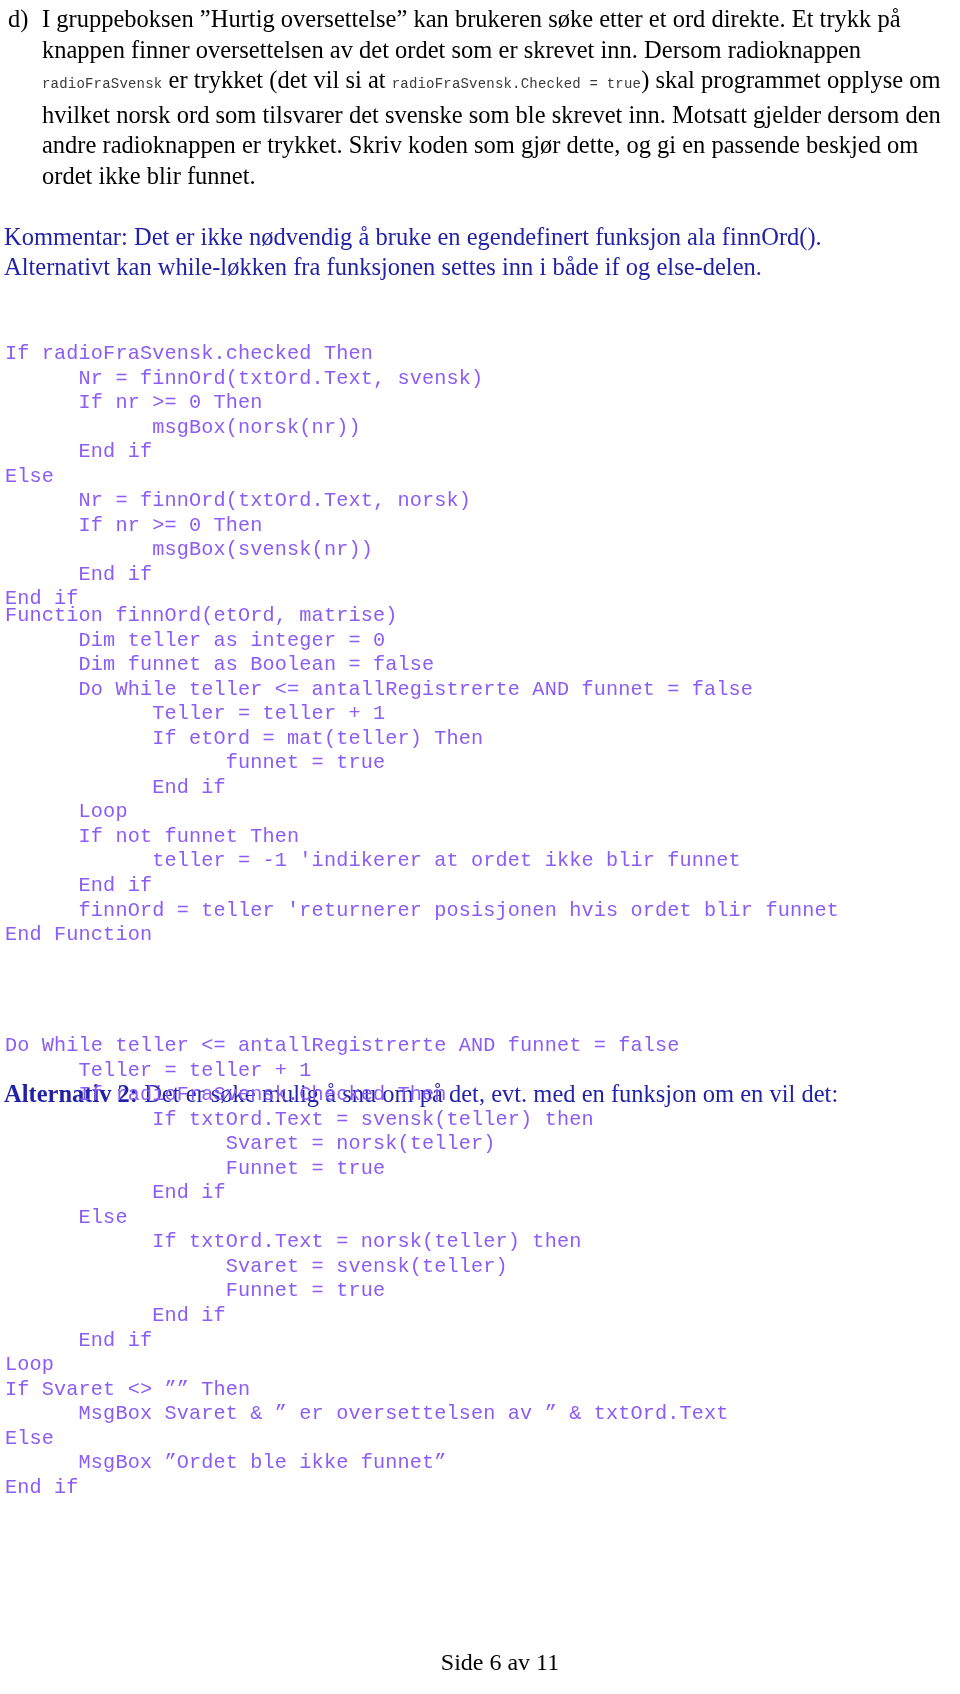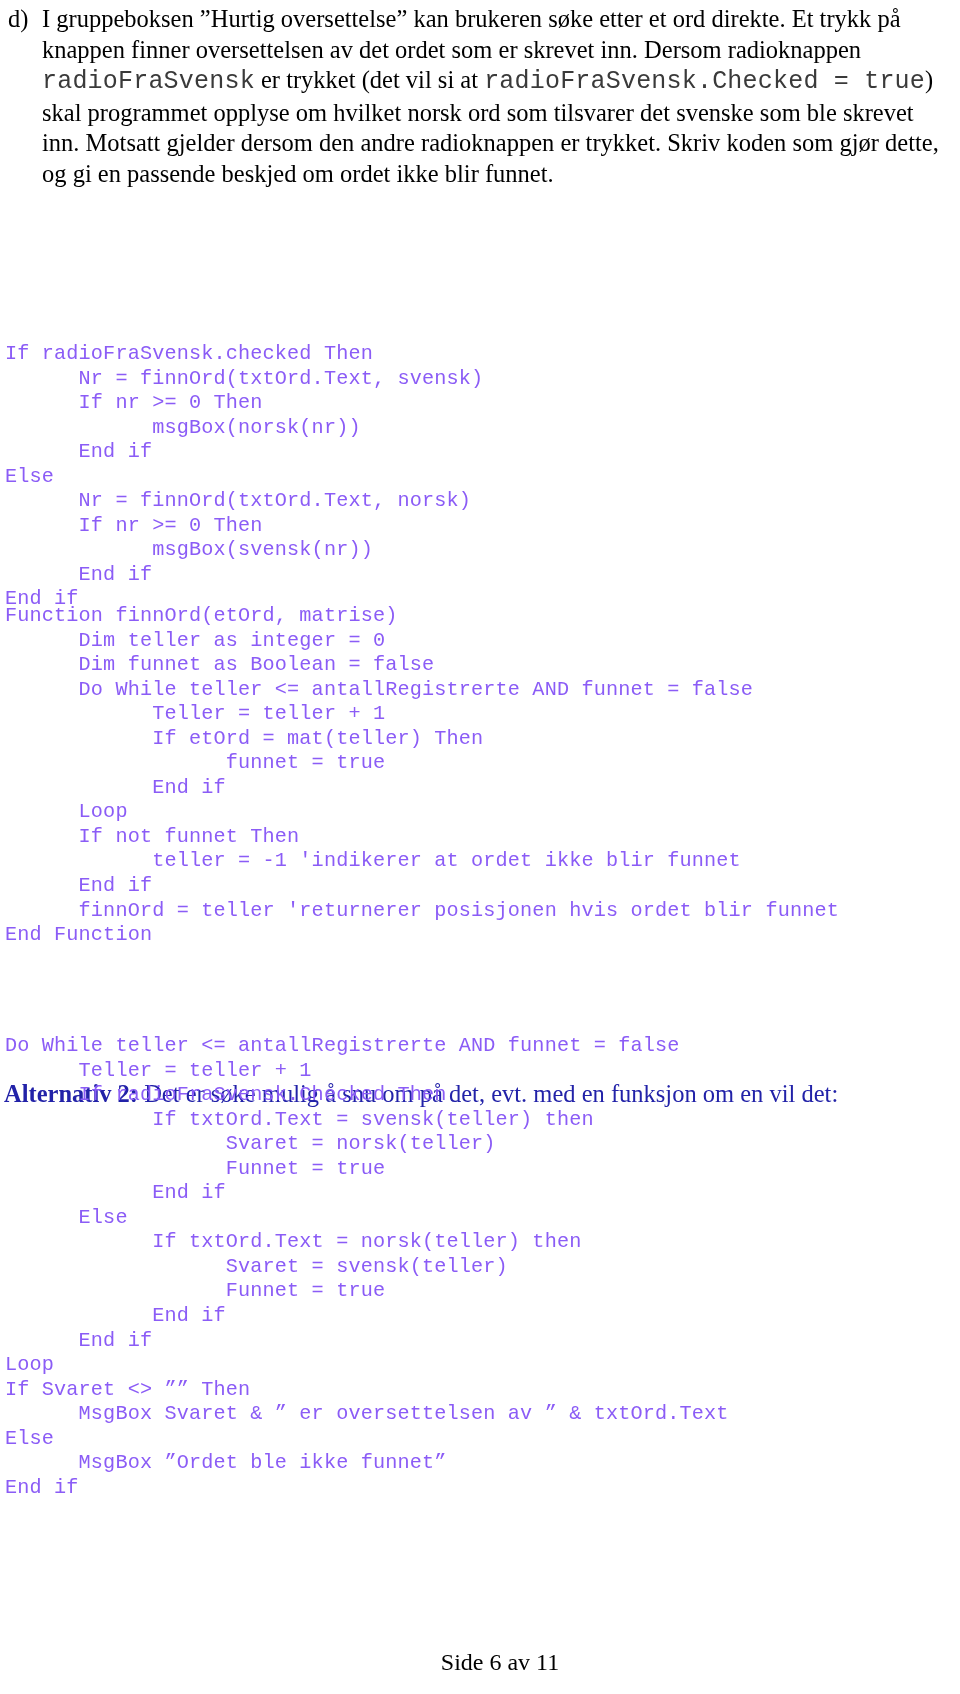--- a/index.html
+++ b/index.html
@@ -42,21 +42,21 @@
     font-size: 24.5px;
     line-height: 30.6px;
   }
   .question .qbody {
     margin-left: 34px;
     display: block;
     text-align: left;
   }
   .mono-inline {
     font-family: "Liberation Mono", "DejaVu Sans Mono", monospace;
-    font-size: 25px;
+    font-size: 14px;
     letter-spacing: 0.2px;
     color: #3a3a3a;
   }
 
   
   .answer-block {
     position: absolute;
     left: 4px;
     top: 222px;
     width: 952px;
@@ -117,20 +117,22 @@
 <body>
 
 <div class="page">
 
   <div class="question">
     <span class="marker">d)</span>
     <span class="qbody"><span>I gruppeboksen ”Hurtig oversettelse” kan brukeren søke etter et ord direkte. Et trykk på knappen finner oversettelsen av det ordet som er skrevet inn. Dersom radioknappen </span><span class="mono-inline">radioFraSvensk</span><span> er trykket (det vil si at </span><span class="mono-inline">radioFraSvensk.Checked = true</span><span>) skal programmet opplyse om hvilket norsk ord som tilsvarer det svenske som ble skrevet inn. Motsatt gjelder dersom den andre radioknappen er trykket. Skriv koden som gjør dette, og gi en passende beskjed om ordet ikke blir funnet.</span></span>
   </div>
 
   <div class="answer-block">
+    <span class="ln">Kommentar: Det er ikke nødvendig å bruke en egendefinert funksjon ala finnOrd().</span>
+    <span class="ln">Alternativt kan while-løkken fra funksjonen settes inn i både if og else-delen.</span>
   </div>
 
   <div class="code" id="code-main"><span class="cl">If radioFraSvensk.checked Then</span><span class="cl">      Nr = finnOrd(txtOrd.Text, svensk)</span><span class="cl">      If nr &gt;= 0 Then</span><span class="cl">            msgBox(norsk(nr))</span><span class="cl">      End if</span><span class="cl">Else</span><span class="cl">      Nr = finnOrd(txtOrd.Text, norsk)</span><span class="cl">      If nr &gt;= 0 Then</span><span class="cl">            msgBox(svensk(nr))</span><span class="cl">      End if</span><span class="cl">End if</span></div>
 
   <div class="code" id="code-func"><span class="cl">Function finnOrd(etOrd, matrise)</span><span class="cl">      Dim teller as integer = 0</span><span class="cl">      Dim funnet as Boolean = false</span><span class="cl">      Do While teller &lt;= antallRegistrerte AND funnet = false</span><span class="cl">            Teller = teller + 1</span><span class="cl">            If etOrd = mat(teller) Then</span><span class="cl">                  funnet = true</span><span class="cl">            End if</span><span class="cl">      Loop</span><span class="cl">      If not funnet Then</span><span class="cl">            teller = -1 'indikerer at ordet ikke blir funnet</span><span class="cl">      End if</span><span class="cl">      finnOrd = teller 'returnerer posisjonen hvis ordet blir funnet</span><span class="cl">End Function</span></div>
 
   <div class="alt2-heading">
     <span class="strong">Alternativ 2:</span><span> Det er søke mulig å snu om på det, evt. med en funksjon om en vil det:</span>
   </div>
 

